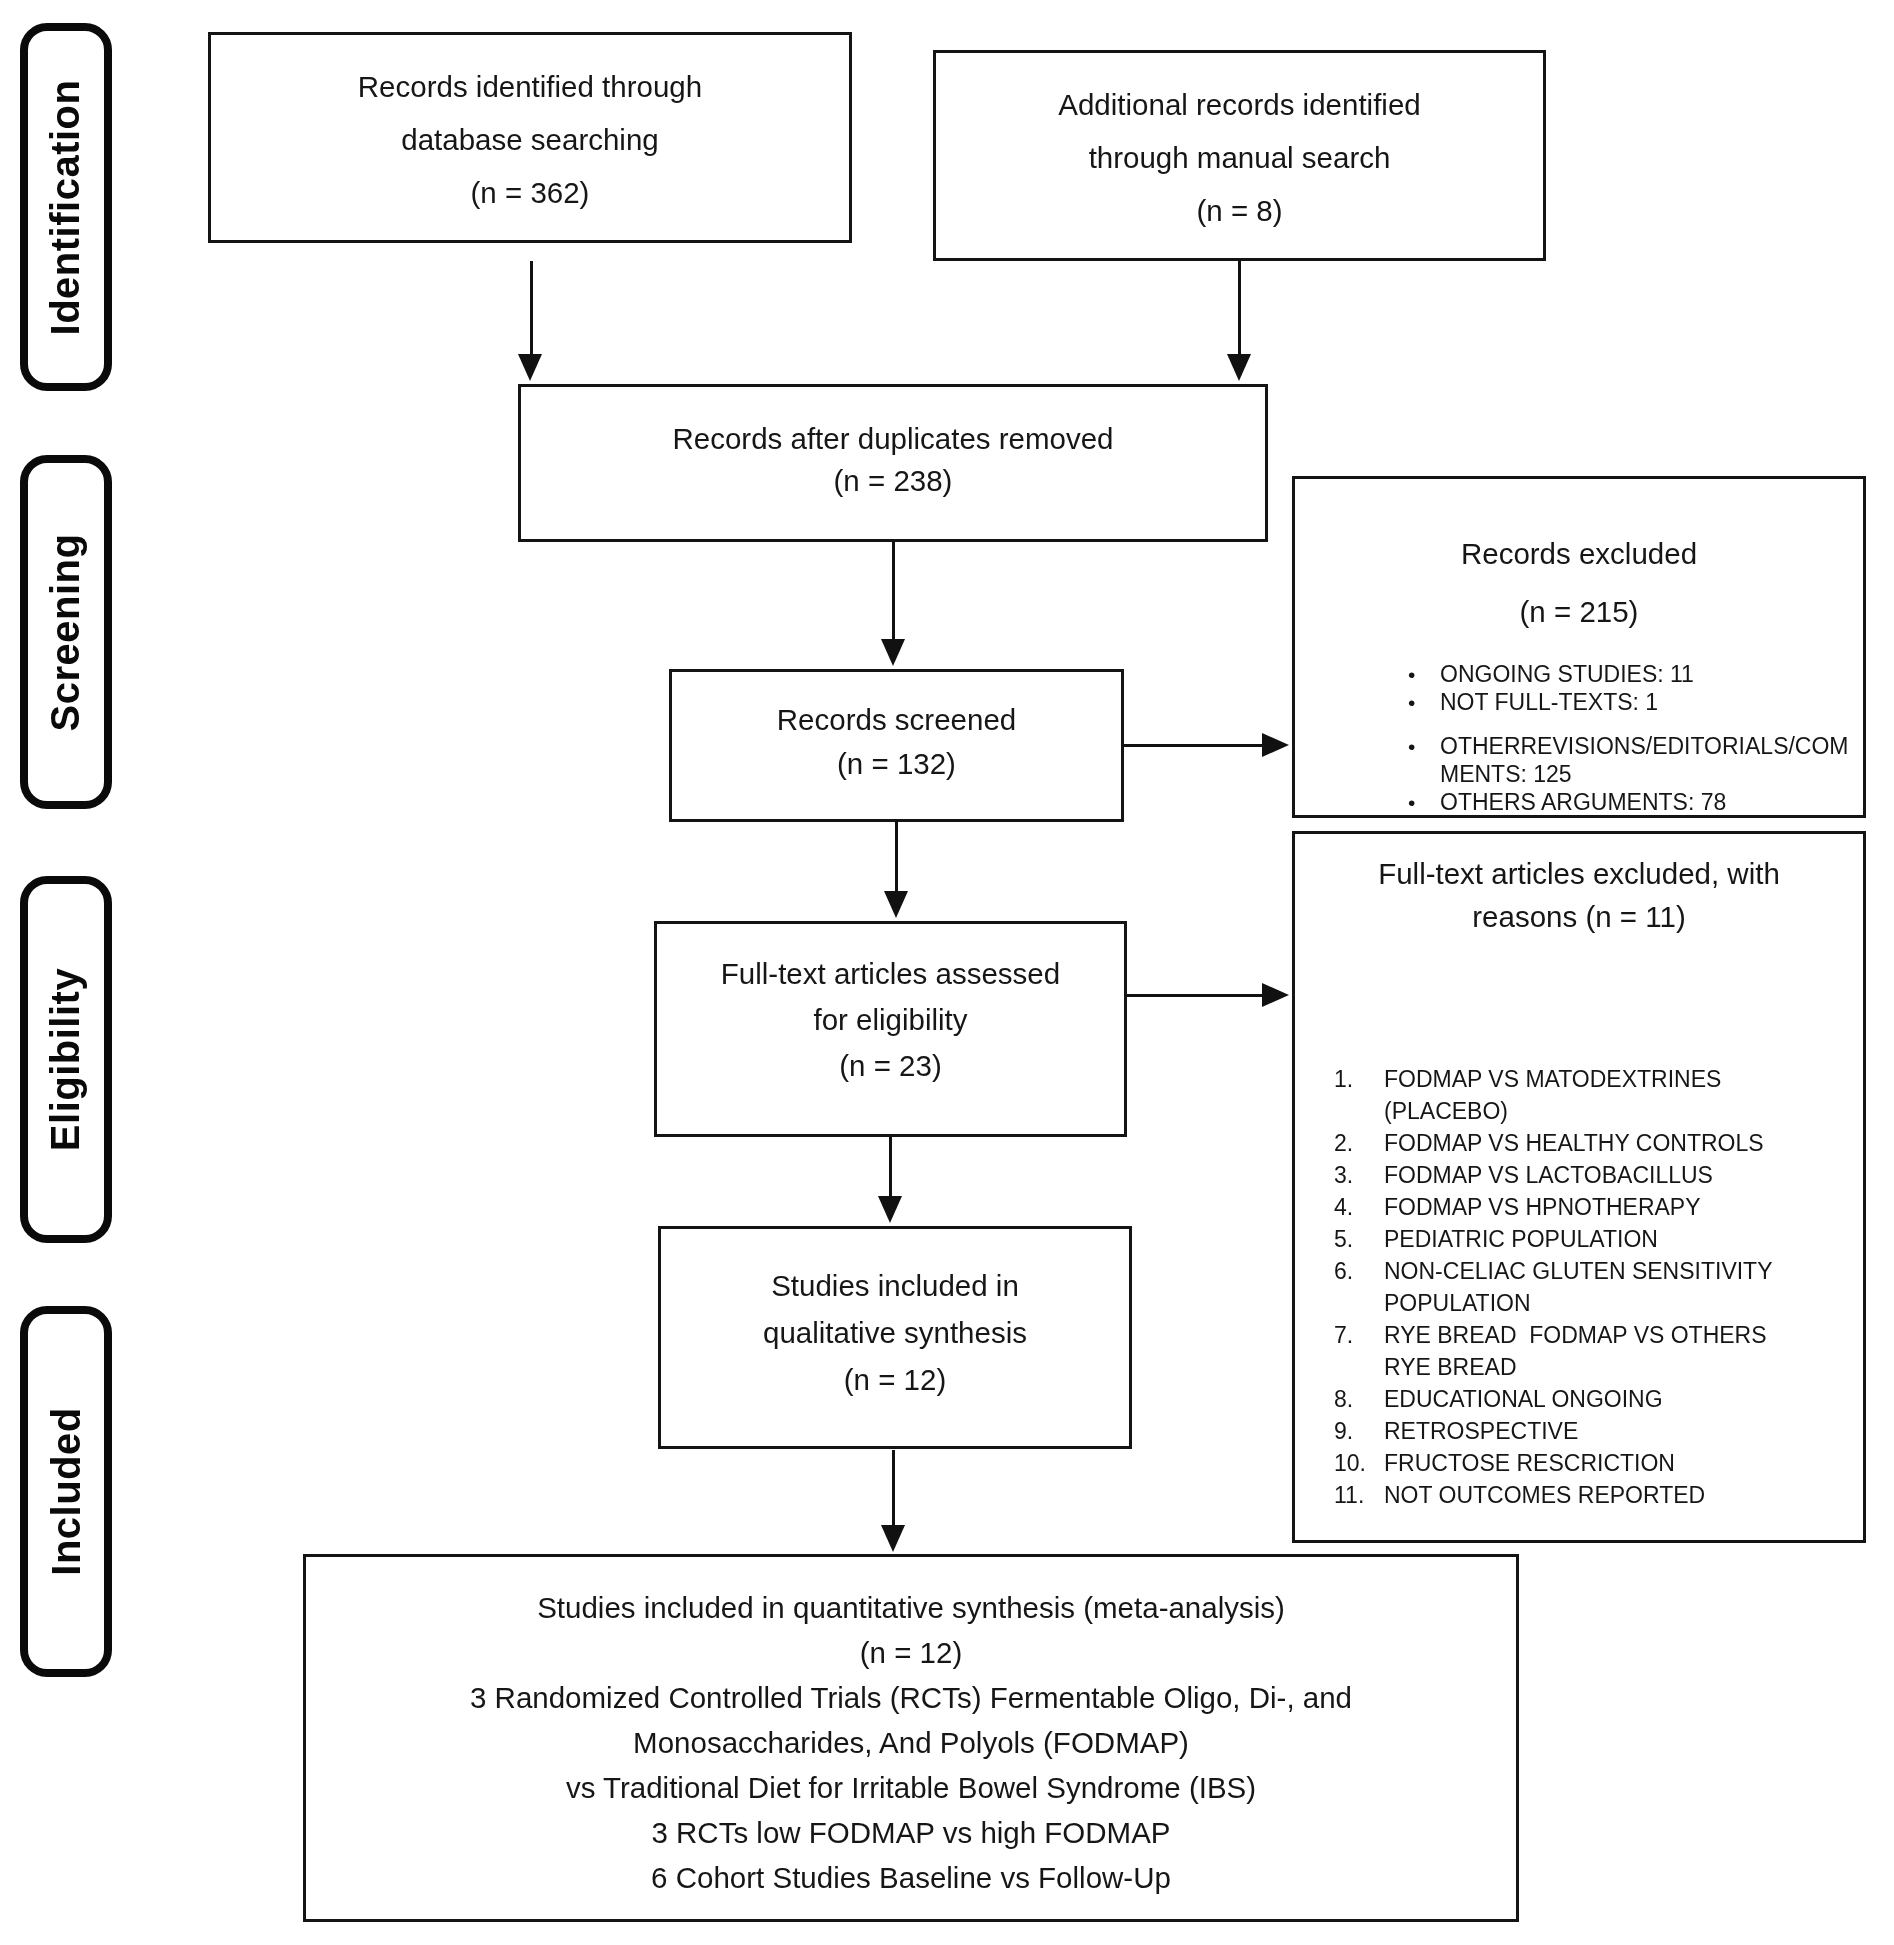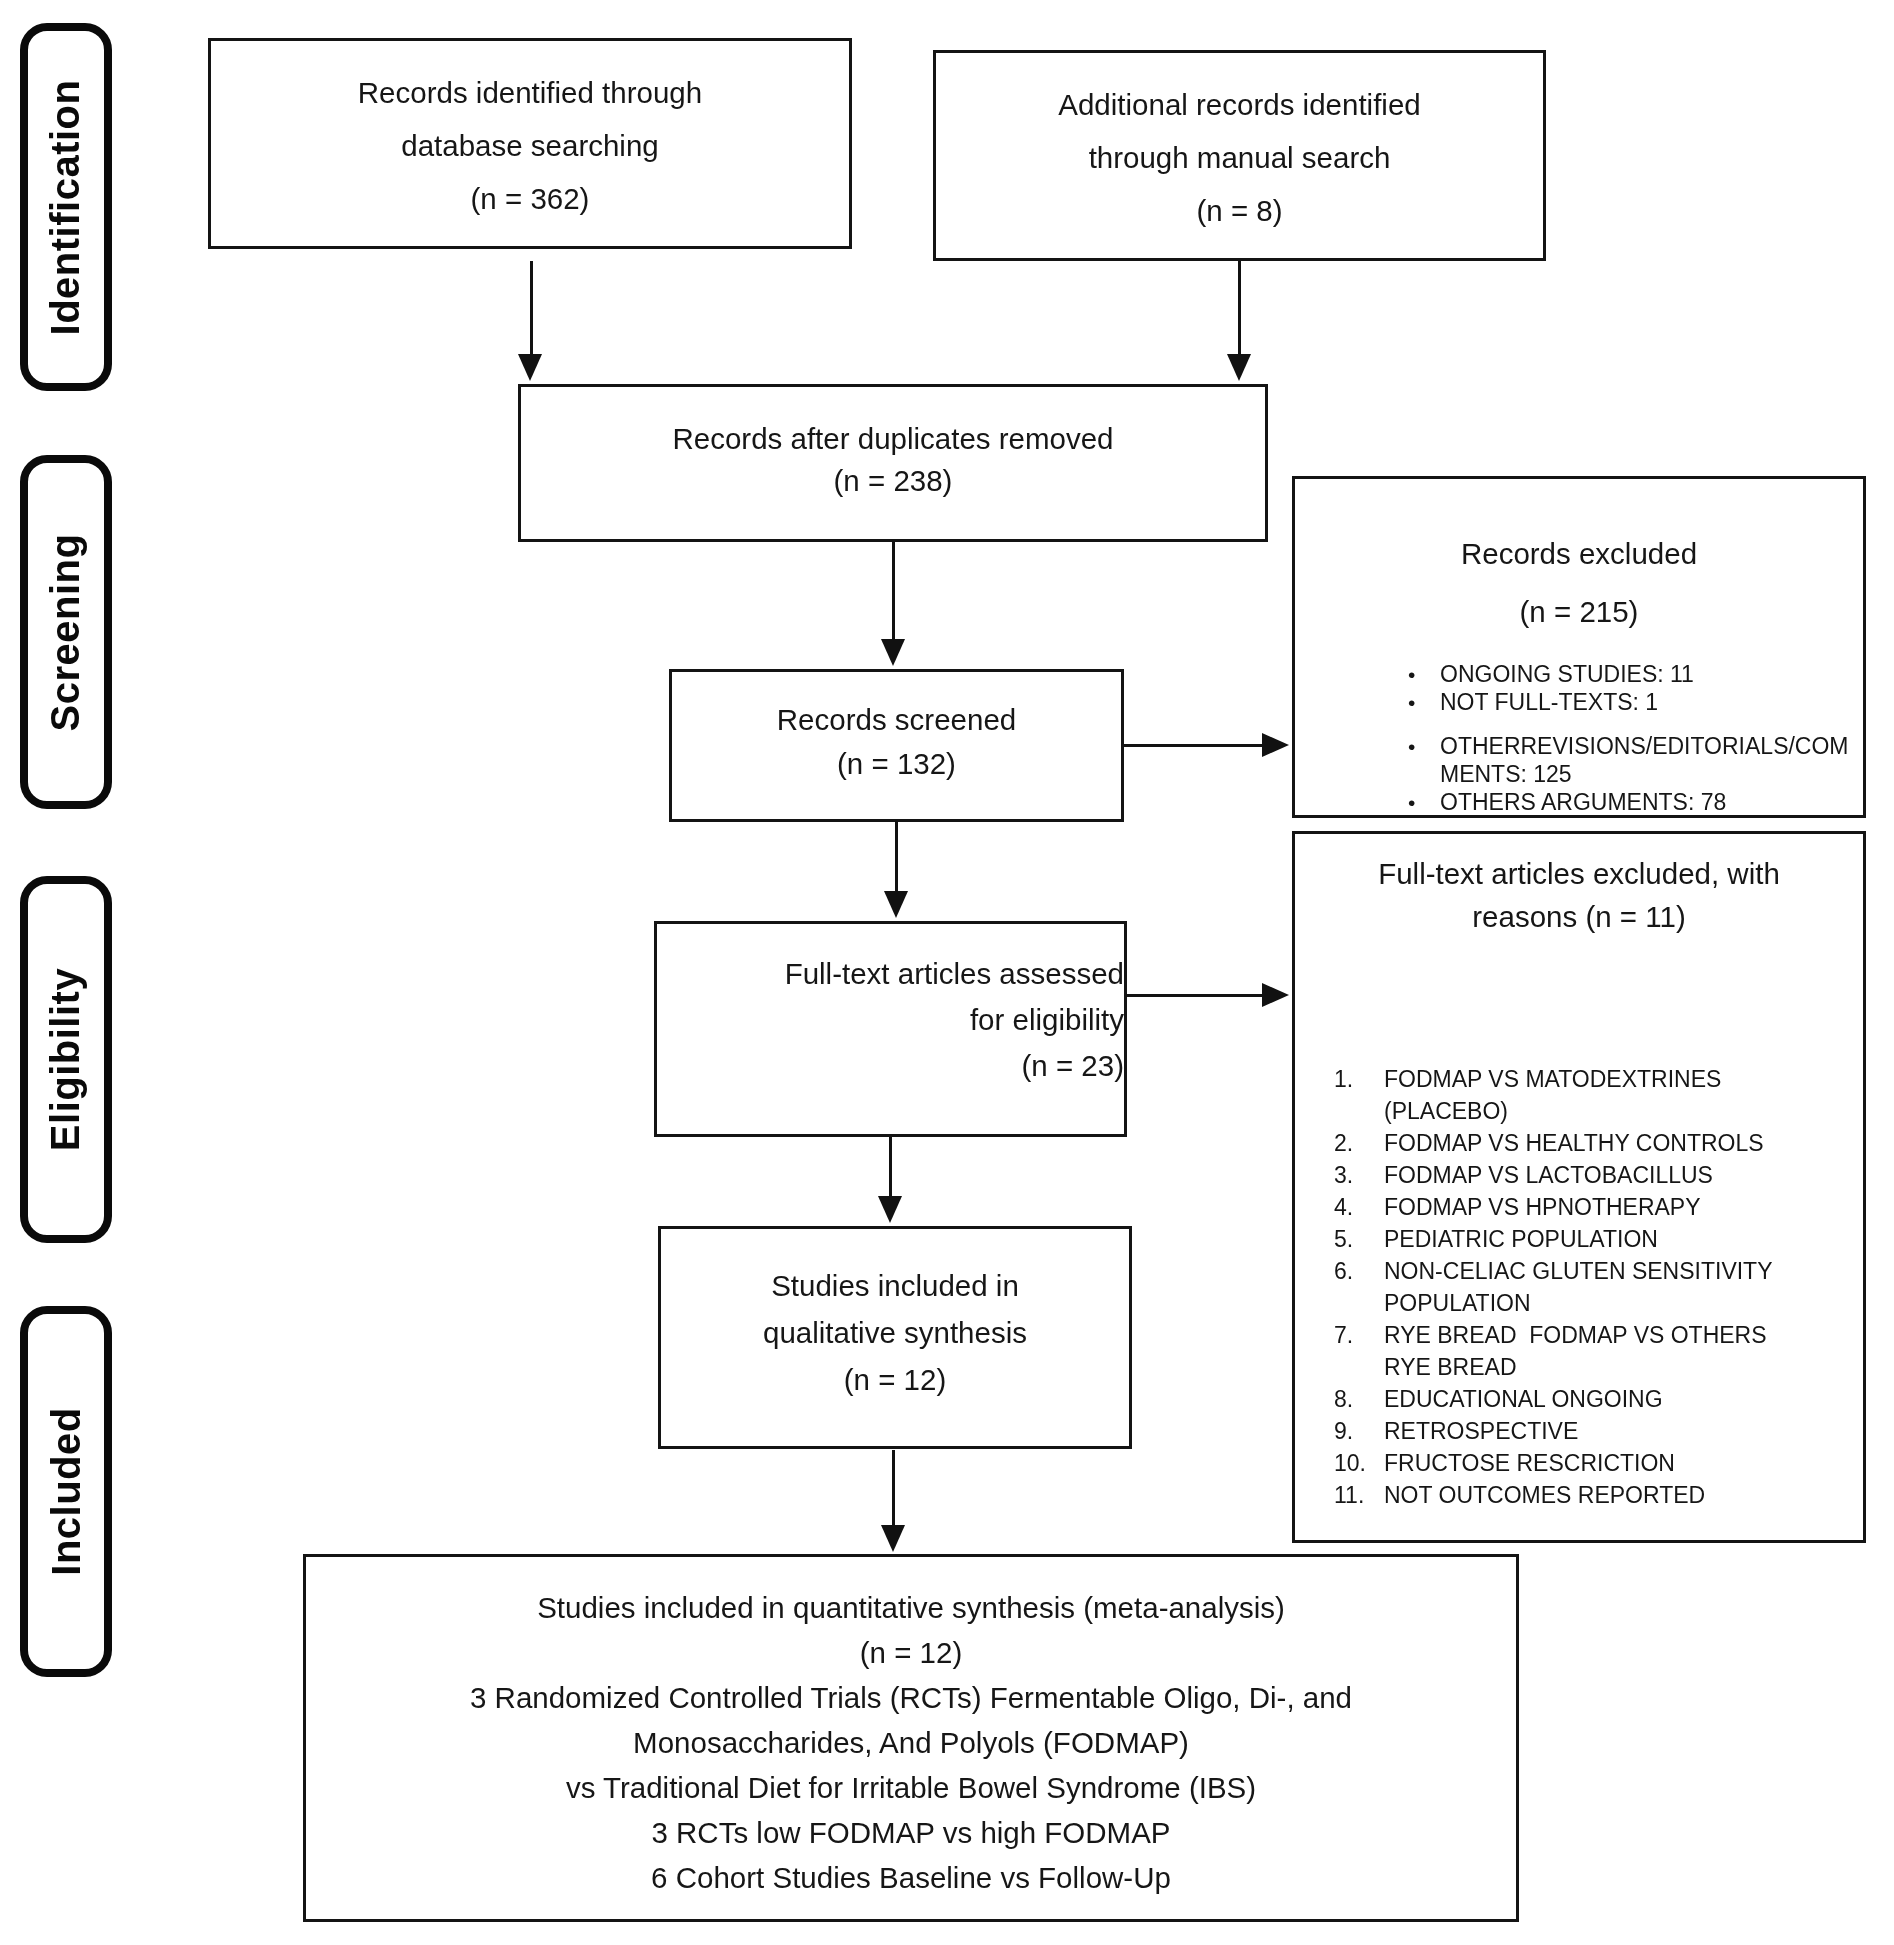--- a/index.html
+++ b/index.html
@@ -72,21 +72,21 @@
   <div class="stage" style="top:455px;height:354px;">
     <span class="vtxt">Screening</span>
   </div>
   <div class="stage" style="top:876px;height:367px;">
     <span class="vtxt">Eligibility</span>
   </div>
   <div class="stage" style="top:1306px;height:371px;">
     <span class="vtxt">Included</span>
   </div>
 
-  <div class="fbox" style="left:208px;top:38px;width:644px;height:211px;padding-top:25px;">
+  <div class="fbox" style="left:208px;top:32px;width:644px;height:211px;padding-top:25px;">
     <div class="fline" style="height:53px;line-height:53px;">Records identified through</div>
     <div class="fline" style="height:53px;line-height:53px;">database searching</div>
     <div class="fline" style="height:53px;line-height:53px;">(n = 362)</div>
   </div>
 
   <div class="fbox" style="left:933px;top:50px;width:613px;height:211px;padding-top:25px;">
     <div class="fline" style="height:53px;line-height:53px;">Additional records identified</div>
     <div class="fline" style="height:53px;line-height:53px;">through manual search</div>
     <div class="fline" style="height:53px;line-height:53px;">(n = 8)</div>
   </div>
@@ -132,21 +132,21 @@
       <div class="brow">
         <span class="bdot">•</span>
         <span class="btxt" style="height:28px;line-height:28px;">OTHERS ARGUMENTS: 78</span>
       </div>
     </div>
   </div>
 
   <div class="vline" style="left:895px;top:821px;height:71px;"></div>
   <div class="vhead" style="left:884px;top:891px;"></div>
 
-  <div class="fbox" style="left:654px;top:921px;width:473px;height:216px;padding-top:27px;text-align:right;">
+  <div class="fbox" style="left:654px;top:921px;width:473px;height:216px;padding-top:27px;">
     <div class="fline" style="height:46px;line-height:46px;">Full-text articles assessed</div>
     <div class="fline" style="height:46px;line-height:46px;">for eligibility</div>
     <div class="fline" style="height:46px;line-height:46px;">(n = 23)</div>
   </div>
 
   <div class="hline" style="left:1126px;top:994px;width:137px;"></div>
   <div class="hhead" style="left:1262px;top:983px;"></div>
 
   <div class="fbox" style="left:1292px;top:831px;width:574px;height:712px;text-align:left;">
     <div class="title-line" style="margin-top:18px;height:43px;line-height:43px;">Full-text articles excluded, with</div>

